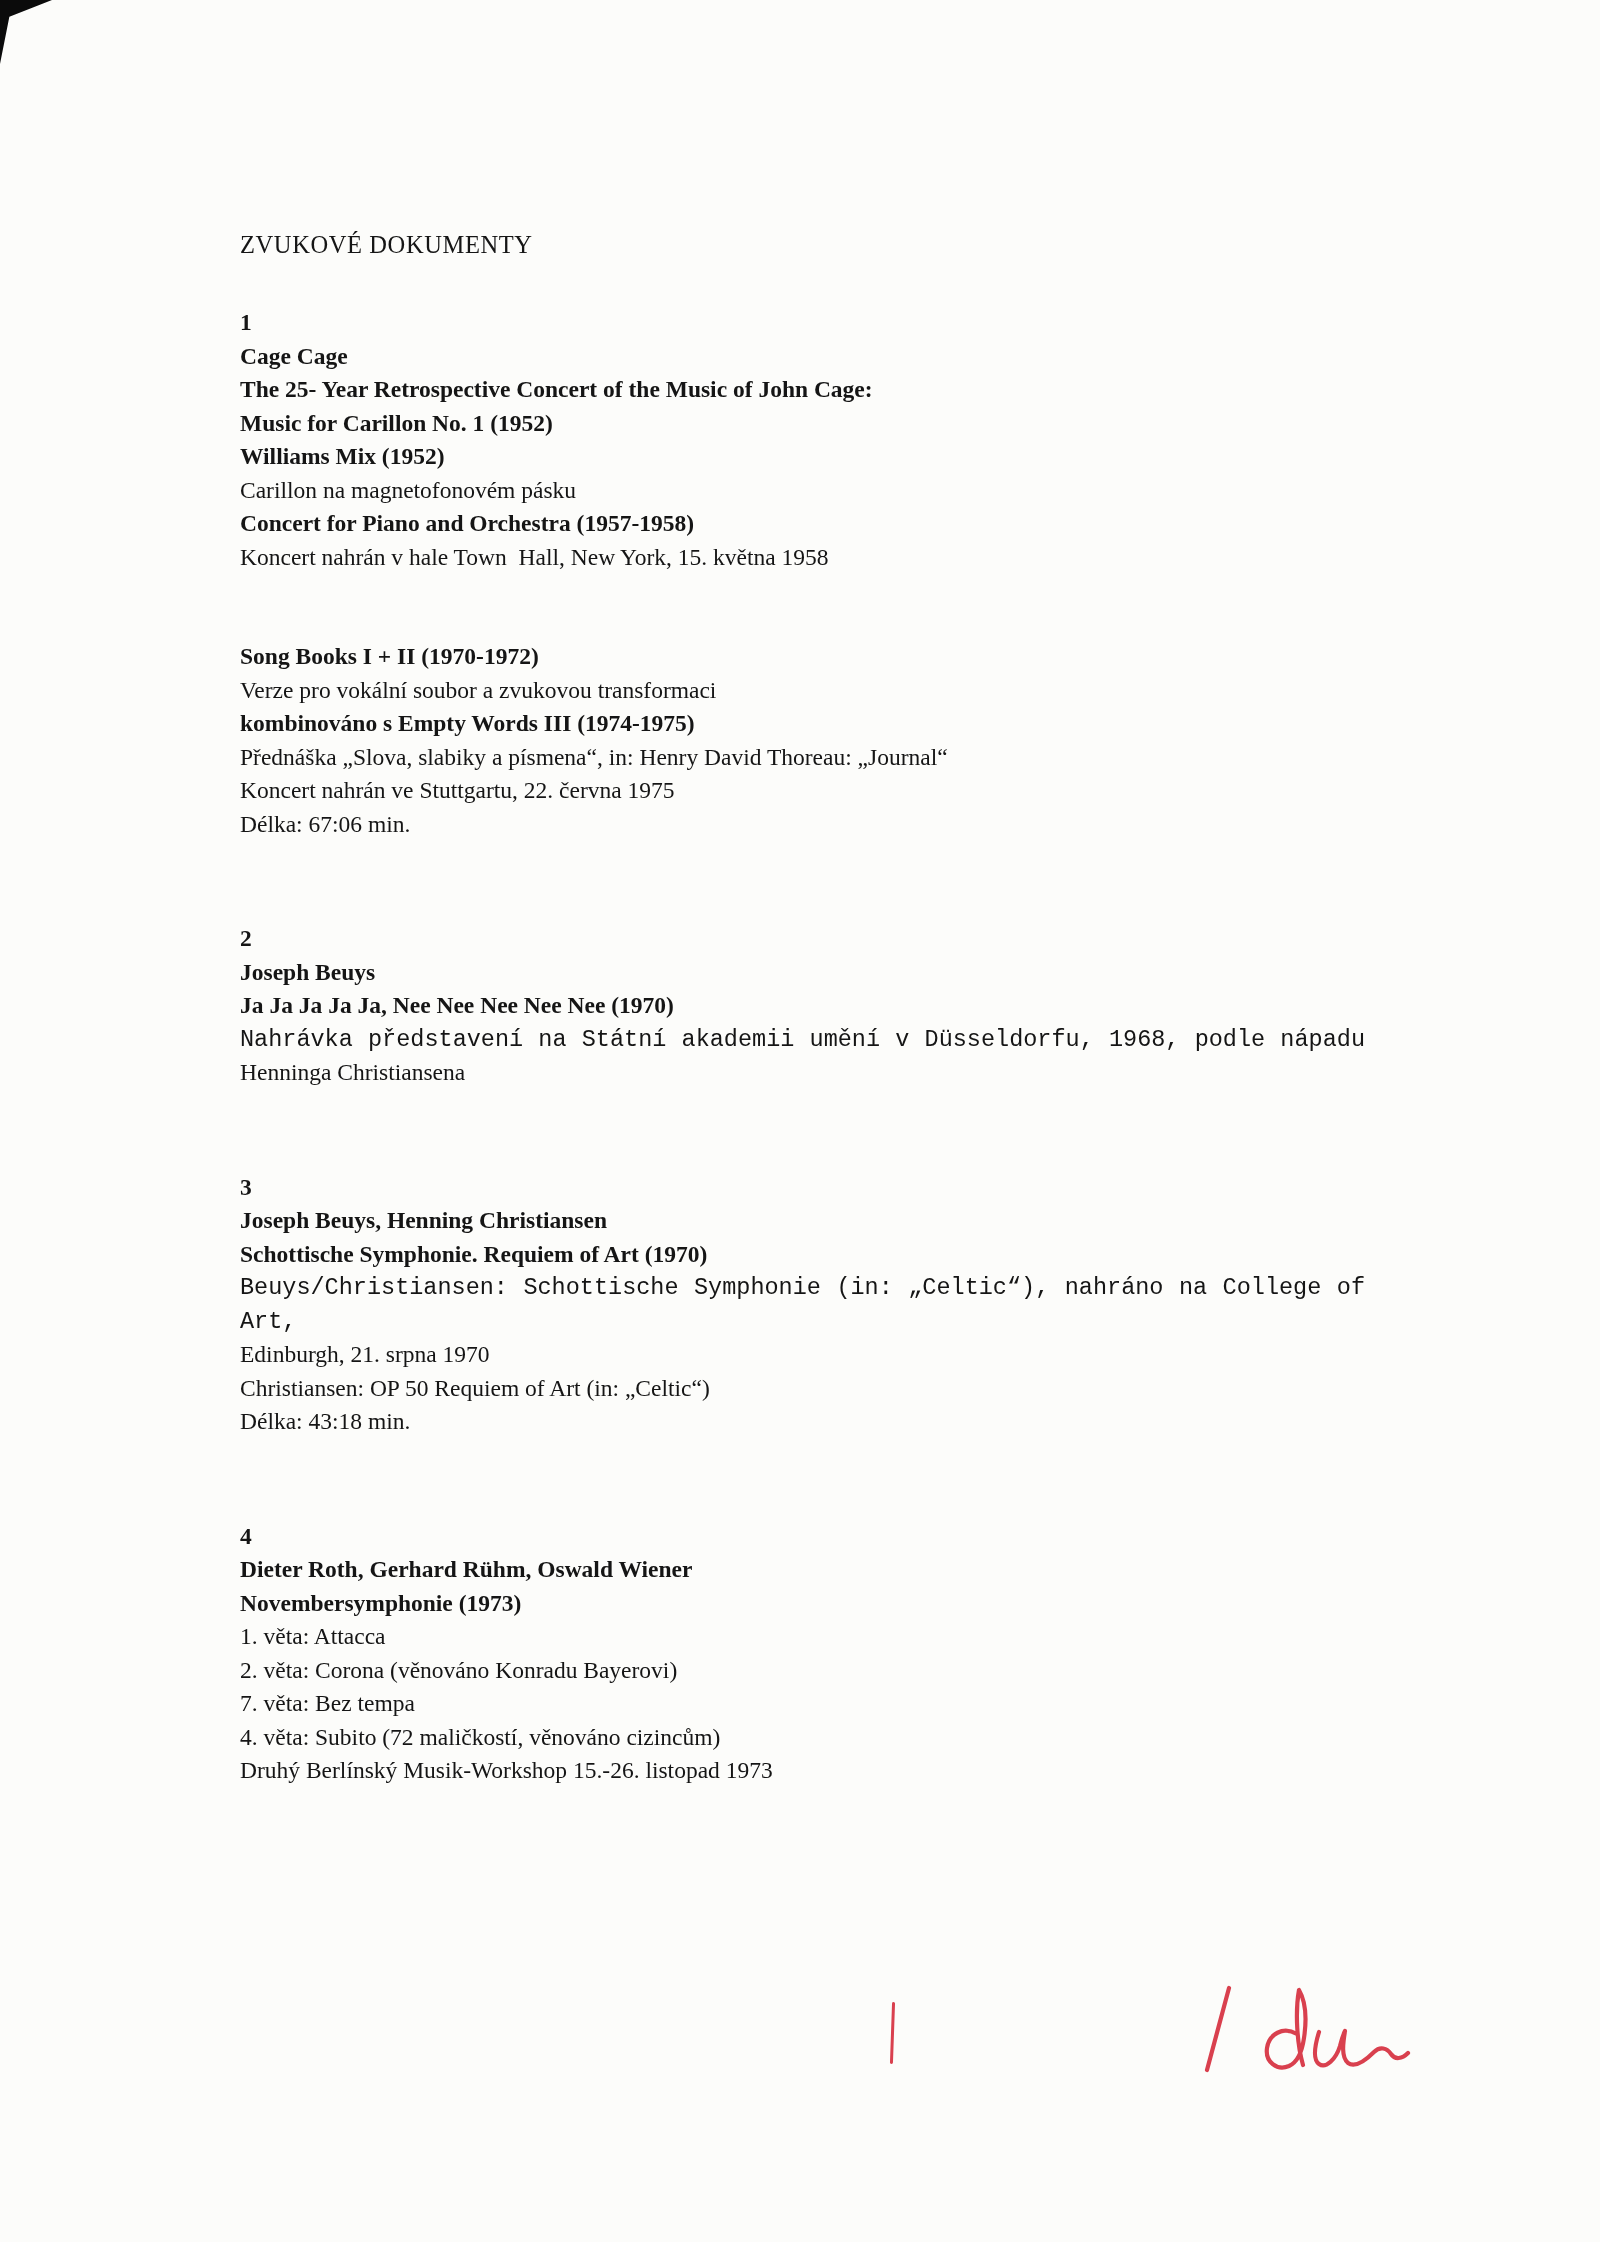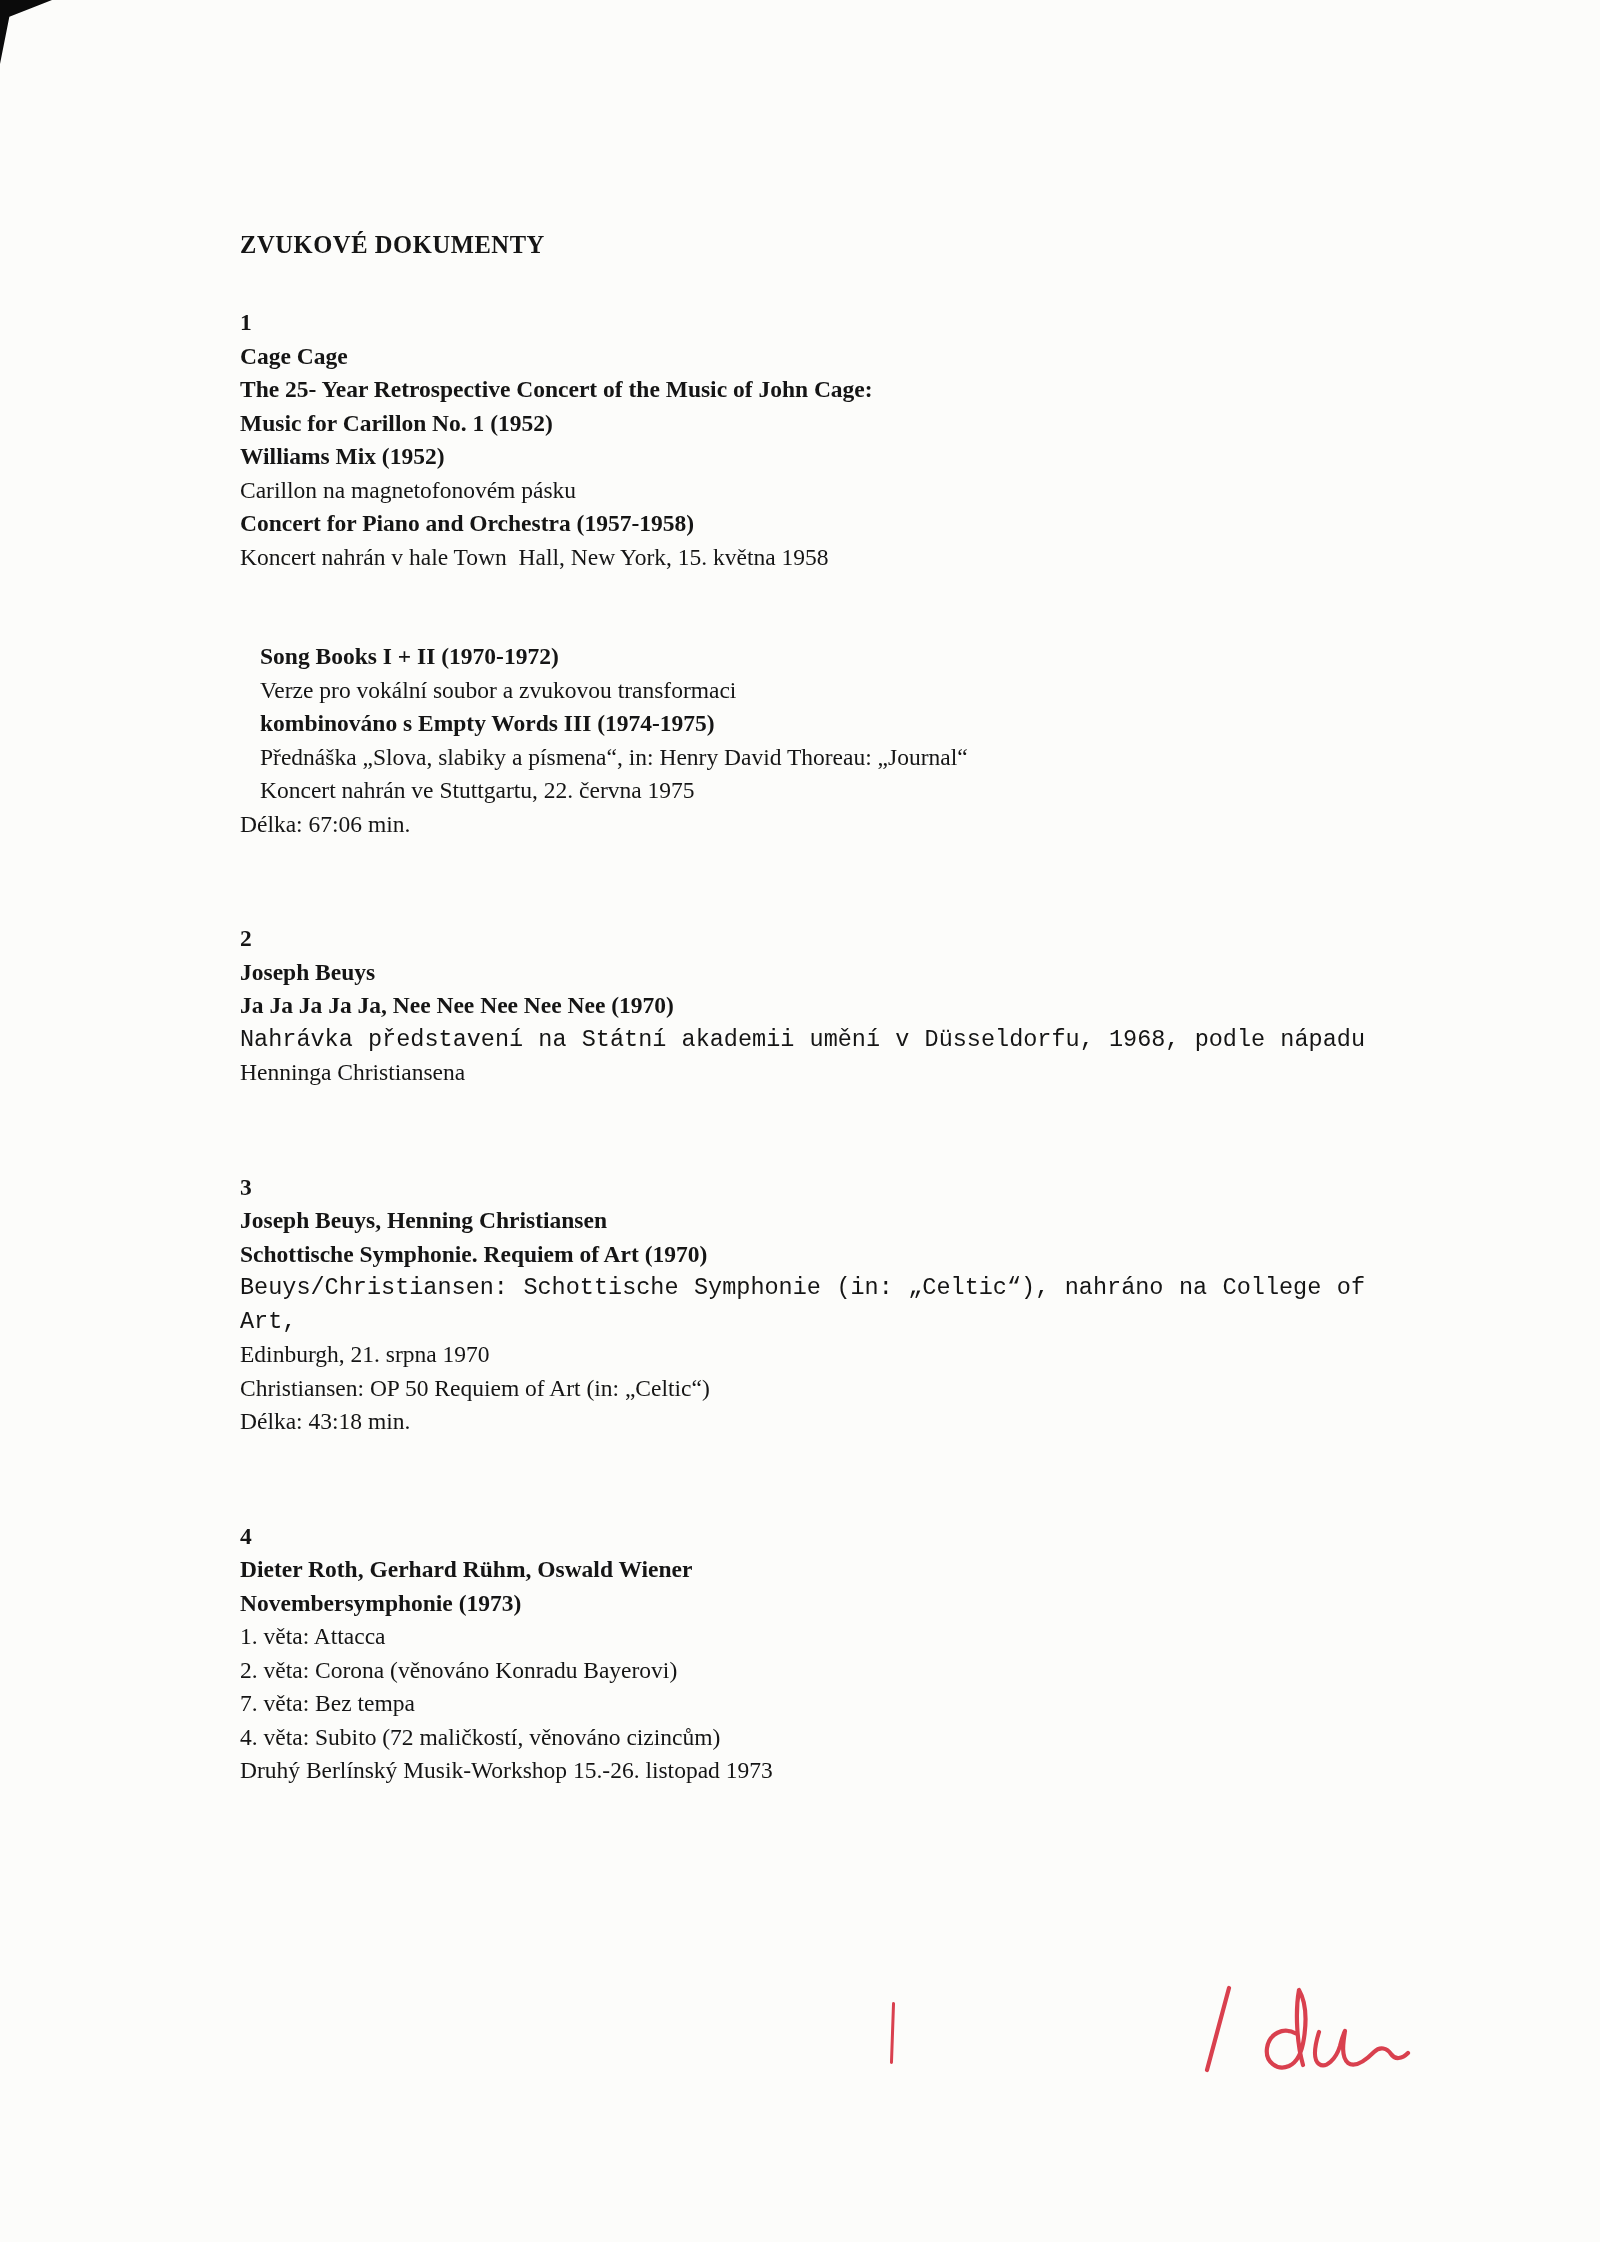--- a/index.html
+++ b/index.html
@@ -18,37 +18,37 @@
   }
   .corner-artifact {
     position: absolute;
     left: 0; top: 0;
     width: 52px; height: 64px;
     background: #0b0b0b;
     clip-path: polygon(0 0, 100% 0, 18% 26%, 0 100%);
   }
   .doc-title {
     font-size: 24.5px;
-    font-weight: 700;
+    font-weight: 400;
     line-height: 34px;
     letter-spacing: 0.6px;
     margin-bottom: 44px;
   }
   .line {
     font-size: 23.5px;
     line-height: 33.5px;
     white-space: pre-wrap;
   }
   .bold { font-weight: 700; }
   .justify {
     text-align: justify;
     text-align-last: justify;
     font-family: Liberation Mono, monospace;
   }
-  .paragraph + .paragraph { margin-top: 66px; margin-left: 20px; }
+  .paragraph + .paragraph { margin-top: 66px; }
   .duration { }
   .doc-section { margin-top: 0; }
   .doc-section + .doc-section { margin-top: 81px; }
   .red-tick {
     position: absolute;
     left: 891px;
     top: 2002px;
     width: 3px;
     height: 62px;
     border-radius: 2px;

